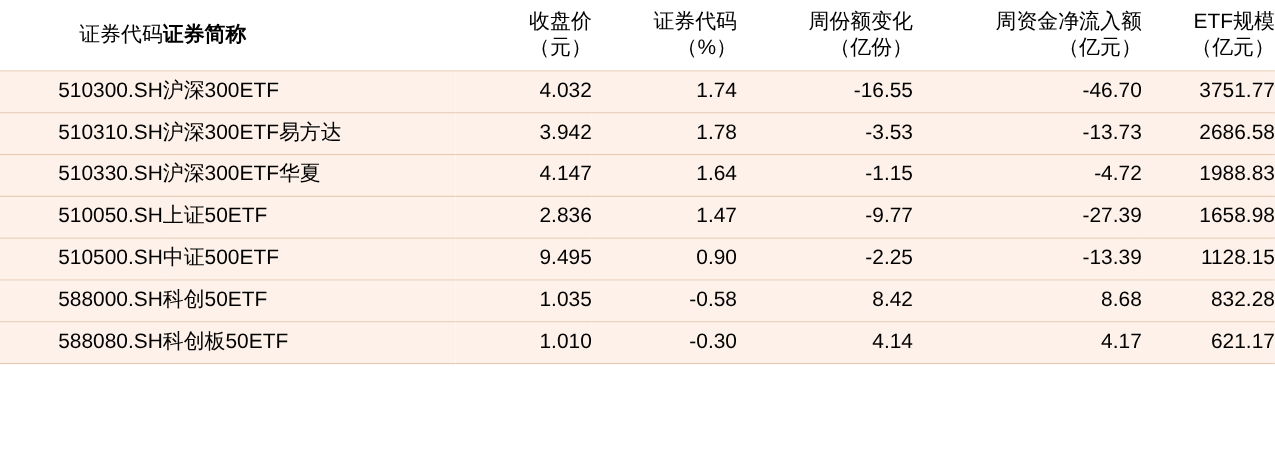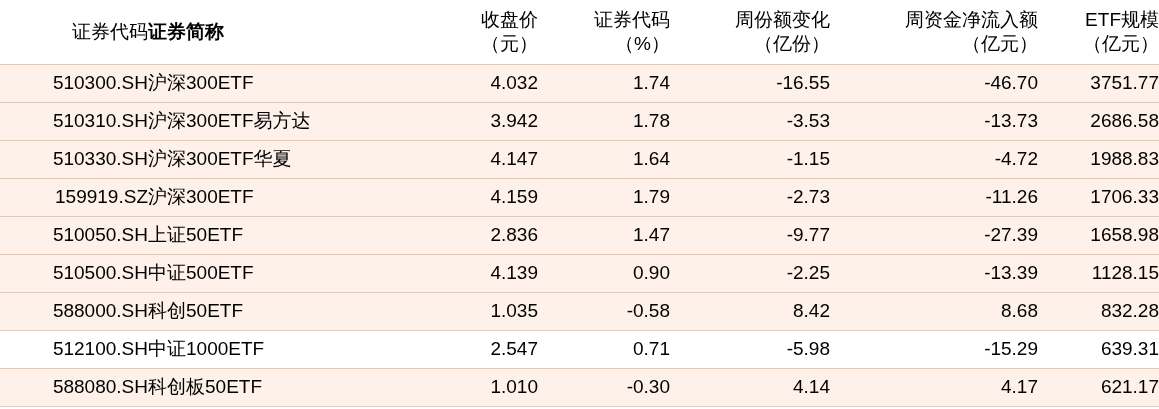--- a/index.html
+++ b/index.html
@@ -138,64 +138,46 @@
     <tr class="odd">
       <td class="code">510330.SH</td>
       <td class="name">沪深300ETF华夏</td>
       <td class="num">4.147</td>
       <td class="num">1.64</td>
       <td class="num">-1.15</td>
       <td class="num">-4.72</td>
       <td class="num">1988.83</td>
     </tr>
     <tr class="odd">
-      <td class="code">159919.SZ</td>
-      <td class="name">沪深300ETF</td>
-      <td class="num">4.159</td>
-      <td class="num">1.79</td>
-      <td class="num">-2.73</td>
-      <td class="num">-11.26</td>
-      <td class="num">1706.33</td>
-    </tr>
-    <tr class="odd">
       <td class="code">510050.SH</td>
       <td class="name">上证50ETF</td>
       <td class="num">2.836</td>
       <td class="num">1.47</td>
       <td class="num">-9.77</td>
       <td class="num">-27.39</td>
       <td class="num">1658.98</td>
     </tr>
     <tr class="odd">
       <td class="code">510500.SH</td>
       <td class="name">中证500ETF</td>
-      <td class="num">4.139</td>
+      <td class="num">9.495</td>
       <td class="num">0.90</td>
       <td class="num">-2.25</td>
       <td class="num">-13.39</td>
       <td class="num">1128.15</td>
     </tr>
     <tr class="odd">
       <td class="code">588000.SH</td>
       <td class="name">科创50ETF</td>
       <td class="num">1.035</td>
       <td class="num">-0.58</td>
       <td class="num">8.42</td>
       <td class="num">8.68</td>
       <td class="num">832.28</td>
     </tr>
-    <tr class="even">
-      <td class="code">512100.SH</td>
-      <td class="name">中证1000ETF</td>
-      <td class="num">2.547</td>
-      <td class="num">0.71</td>
-      <td class="num">-5.98</td>
-      <td class="num">-15.29</td>
-      <td class="num">639.31</td>
-    </tr>
     <tr class="odd">
       <td class="code">588080.SH</td>
       <td class="name">科创板50ETF</td>
       <td class="num">1.010</td>
       <td class="num">-0.30</td>
       <td class="num">4.14</td>
       <td class="num">4.17</td>
       <td class="num">621.17</td>
     </tr>
   </tbody>

